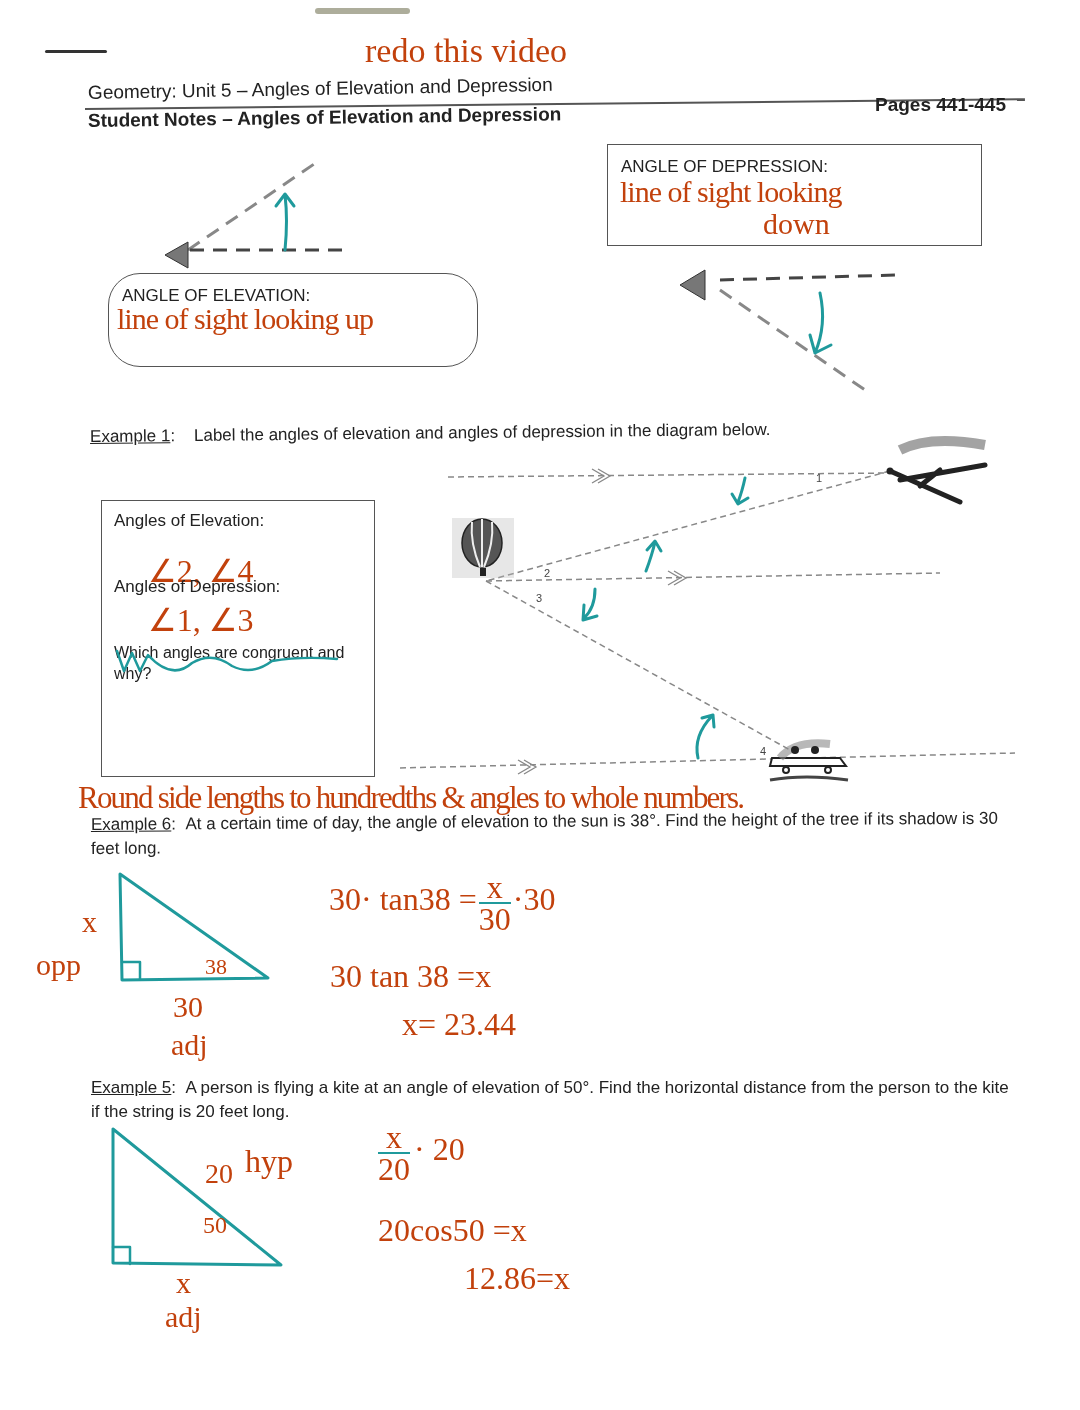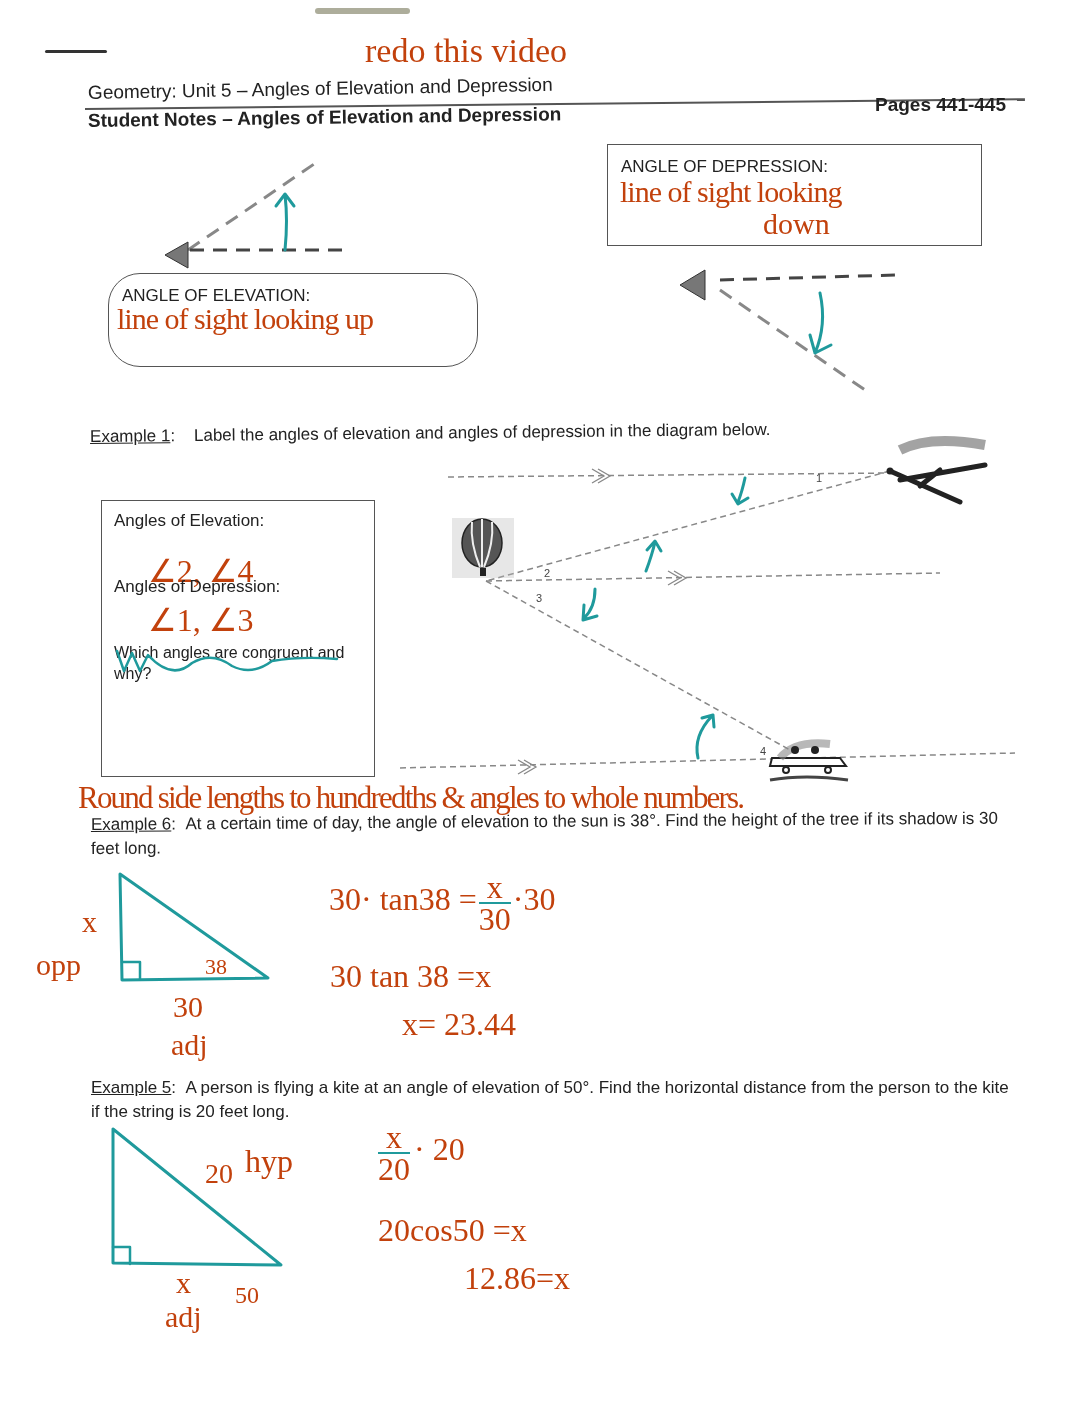--- a/index.html
+++ b/index.html
@@ -143,21 +143,21 @@
 <div class="abs print" style="left:91px;top:1076px;width:930px;font-size:17px;line-height:24px;">
   <span class="u">Example 5</span><span>:&nbsp;&nbsp;</span><span>A person is flying a kite at an angle of elevation of 50°.  Find the horizontal distance from the person to the kite if the string is 20 feet long.</span>
 </div>
 
 <svg style="left:105px;top:1123px;" width="190" height="150">
   <path class="teal" d="M8 6 L8 140 L176 142 Z"></path>
   <path class="teal" style="stroke-width:2.5;" d="M8 124 L25 124 L25 141"></path>
 </svg>
 <div class="abs hand" style="left:205px;top:1158px;font-size:28px;">20</div>
 <div class="abs hand" style="left:245px;top:1143px;font-size:32px;text-align:right;">hyp</div>
-<div class="abs hand" style="left:203px;top:1282px;font-size:24px;margin-left:32px;">50</div>
+<div class="abs hand" style="left:203px;top:1212px;font-size:24px;">50</div>
 <div class="abs hand" style="left:176px;top:1266px;font-size:30px;">x</div>
 <div class="abs hand" style="left:165px;top:1300px;font-size:30px;">adj</div>
 
 <div class="abs hand" style="left:374px;top:1122px;font-size:32px;white-space:nowrap;">
   <span style="display:inline-block;vertical-align:middle;text-align:center;line-height:30px;margin:0 4px;"><span style="display:block;border-bottom:2.5px solid #1f9a9c;">x</span><span style="display:block;">20</span></span><span>· 20</span>
 </div>
 <div class="abs hand" style="left:378px;top:1212px;font-size:32px;">20cos50 =x</div>
 <div class="abs hand" style="left:464px;top:1260px;font-size:32px;">12.86=x</div>
 
 </body></html>

